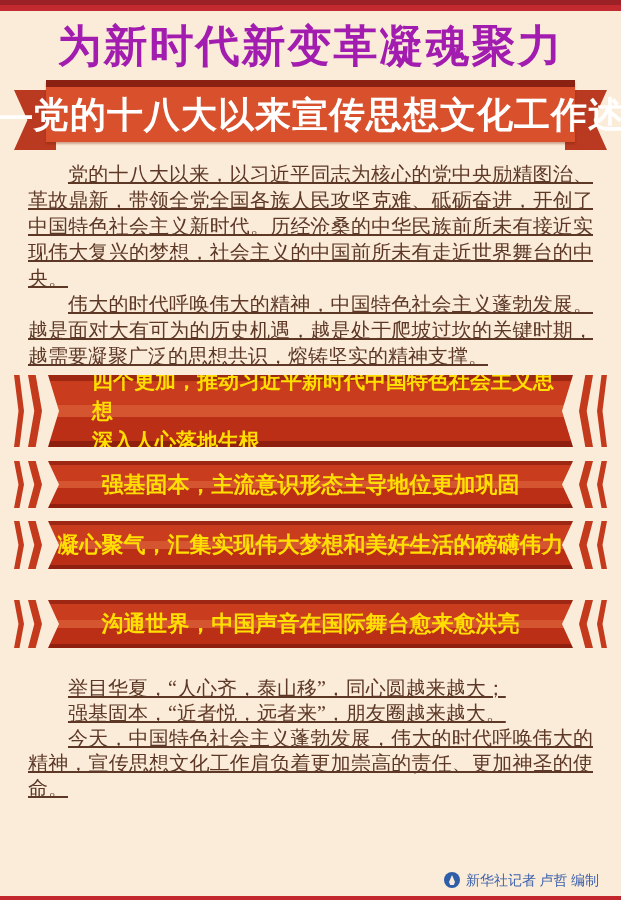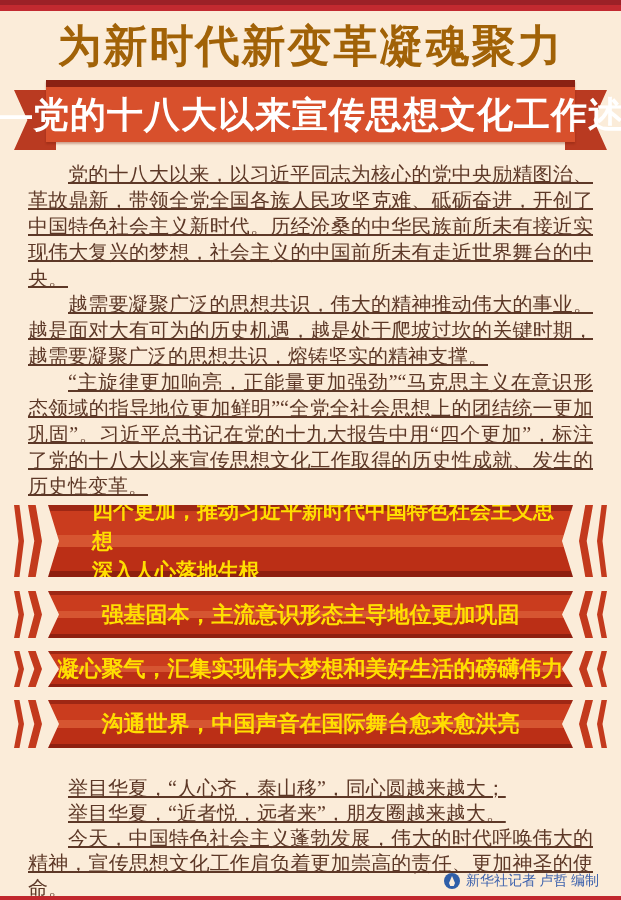--- a/index.html
+++ b/index.html
@@ -11,21 +11,21 @@
     font-family:"Liberation Sans", sans-serif;
   }
   .top-bar {
     height:11px; width:100%;
     background:linear-gradient(180deg,#9c2127 0 45%,#c22a30 45% 100%);
   }
   .main-title {
     margin:10px 6px 0;
     font-size:44px; line-height:52px;
     font-weight:bold; letter-spacing:2px;
-    color:#a16207; text-align:center;
+    color:#a21caf; text-align:center;
     font-family:"Liberation Serif", serif;
   }
   
   .ribbon-wrap { position:relative; height:78px; margin-top:4px; }
   .ribbon-tail {
     position:absolute; top:13px; width:42px; height:60px;
     background:#b93a21;
   }
   .ribbon-tail.left  { left:14px;  clip-path:polygon(0 0,100% 0,100% 100%,0 100%,32% 50%); }
   .ribbon-tail.right { right:14px; clip-path:polygon(0 0,100% 0,100% 100%,68% 50%,100% 100%,0 100%); clip-path:polygon(100% 0,0 0,0 100%,100% 100%,68% 50%); }
@@ -47,22 +47,22 @@
     font-size:20px; line-height:26px; color:#5d3827;
     font-family:"Liberation Serif", serif;
     text-decoration:underline;
   }
   .body-copy.closing { margin-top:28px; }
   .body-copy.closing p { line-height:25px; }
   
   .banner-row { display:flex; align-items:stretch; margin:0 14px; }
   .banner-row.b1 { margin-top:6px; height:72px; }
   .banner-row.b2 { margin-top:14px; height:47px; }
-  .banner-row.b3 { margin-top:13px; height:36px; }
-  .banner-row.b4 { margin-top:13px; height:48px; }
+  .banner-row.b3 { margin-top:13px; height:48px; }
+  .banner-row.b4 { margin-top:31px; height:48px; }
   .chev { flex:0 0 auto; height:100%; background:#c33a1d; }
   .chev.thin  { width:10px; }
   .chev.thick { width:14px; }
   .chev.r-thin  { clip-path:polygon(0 0,55% 0,100% 50%,55% 100%,0 100%,45% 50%); }
   .chev.r-thick { clip-path:polygon(0 0,55% 0,100% 50%,55% 100%,0 100%,45% 50%); }
   .chev.l-thin  { clip-path:polygon(100% 0,45% 0,0 50%,45% 100%,100% 100%,55% 50%); }
   .chev.l-thick { clip-path:polygon(100% 0,45% 0,0 50%,45% 100%,100% 100%,55% 50%); }
   .gap4 { margin-right:4px; } .gap6 { margin-right:6px; }
   .gap4L { margin-left:4px; } .gap6L { margin-left:6px; }
   .banner-bar {
@@ -79,21 +79,21 @@
   .b1 .banner-text {
     padding-left:44px; font-size:21px; line-height:30px;
     white-space:pre-line; text-align:left;
   }
   .b2 .banner-text, .b3 .banner-text, .b4 .banner-text {
     text-align:center; font-size:22px; white-space:nowrap;
   }
   
   .footer-credit {
     position:absolute; right:22px; bottom:10px;
-    display:flex; align-items:center; gap:6px;
+    display:flex; align-items:flex-start; gap:6px;
     color:#3f63ad; font-size:14px;
     font-family:"Liberation Serif", serif;
   }
   .xinhua-logo {
     width:16px; height:16px; border-radius:50%;
     background:#2e5ea8; position:relative; flex:0 0 auto;
   }
   .xinhua-logo::after {
     content:""; position:absolute; left:5px; top:3px;
     width:6px; height:10px; background:#fbecd9;
@@ -116,22 +116,21 @@
   <div class="ribbon-wrap">
     <div class="ribbon-tail left"></div>
     <div class="ribbon-tail right"></div>
     <div class="ribbon-main">
       <span class="ribbon-text">——党的十八大以来宣传思想文化工作述评</span>
     </div>
   </div>
 
   <div class="body-copy intro">
     <p>党的十八大以来，以习近平同志为核心的党中央励精图治、革故鼎新，带领全党全国各族人民攻坚克难、砥砺奋进，开创了中国特色社会主义新时代。历经沧桑的中华民族前所未有接近实现伟大复兴的梦想，社会主义的中国前所未有走近世界舞台的中央。</p>
-    <p>越需要凝聚广泛的思想共识，伟大的精神推动伟大的事业。越是面对大有可为的历史机遇，越是处于爬坡过坎的关键时期，越需要凝聚广泛的思想共识，熔铸坚实的精神支撑。</p>
-    <p>“主旋律更加响亮，正能量更加强劲”“马克思主义在意识形态领域的指导地位更加鲜明”“全党全社会思想上的团结统一更加巩固”。习近平总书记在党的十九大报告中用“四个更加”，标注了党的十八大以来宣传思想文化工作取得的历史性成就、发生的历史性变革。</p>
+    <p>伟大的时代呼唤伟大的精神，中国特色社会主义蓬勃发展。越是面对大有可为的历史机遇，越是处于爬坡过坎的关键时期，越需要凝聚广泛的思想共识，熔铸坚实的精神支撑。</p>
   </div>
 
   <div class="banner-row b1">
     <span class="chev thin r-thin gap4"></span>
     <span class="chev thick r-thick gap6"></span>
     <div class="banner-bar">
       <span class="banner-text">四个更加，推动习近平新时代中国特色社会主义思想
 深入人心落地生根</span>
     </div>
     <span class="chev thick l-thick gap6L"></span>
@@ -163,21 +162,21 @@
     <span class="chev thick r-thick gap6"></span>
     <div class="banner-bar">
       <span class="banner-text">沟通世界，中国声音在国际舞台愈来愈洪亮</span>
     </div>
     <span class="chev thick l-thick gap6L"></span>
     <span class="chev thin l-thin gap4L"></span>
   </div>
 
   <div class="body-copy closing">
     <p>举目华夏，“人心齐，泰山移”，同心圆越来越大；</p>
-    <p>举目华夏，“近者悦，远者来”，朋友圈越来越大。</p>
+    <p>强基固本，“近者悦，远者来”，朋友圈越来越大。</p>
     <p>今天，中国特色社会主义蓬勃发展，伟大的时代呼唤伟大的精神，宣传思想文化工作肩负着更加崇高的责任、更加神圣的使命。</p>
 
   </div>
 
   <div class="footer-credit">
     <span class="xinhua-logo"></span>
     <span>新华社记者 卢哲 编制</span>
   </div>
 
   <div class="bottom-bar"></div>

